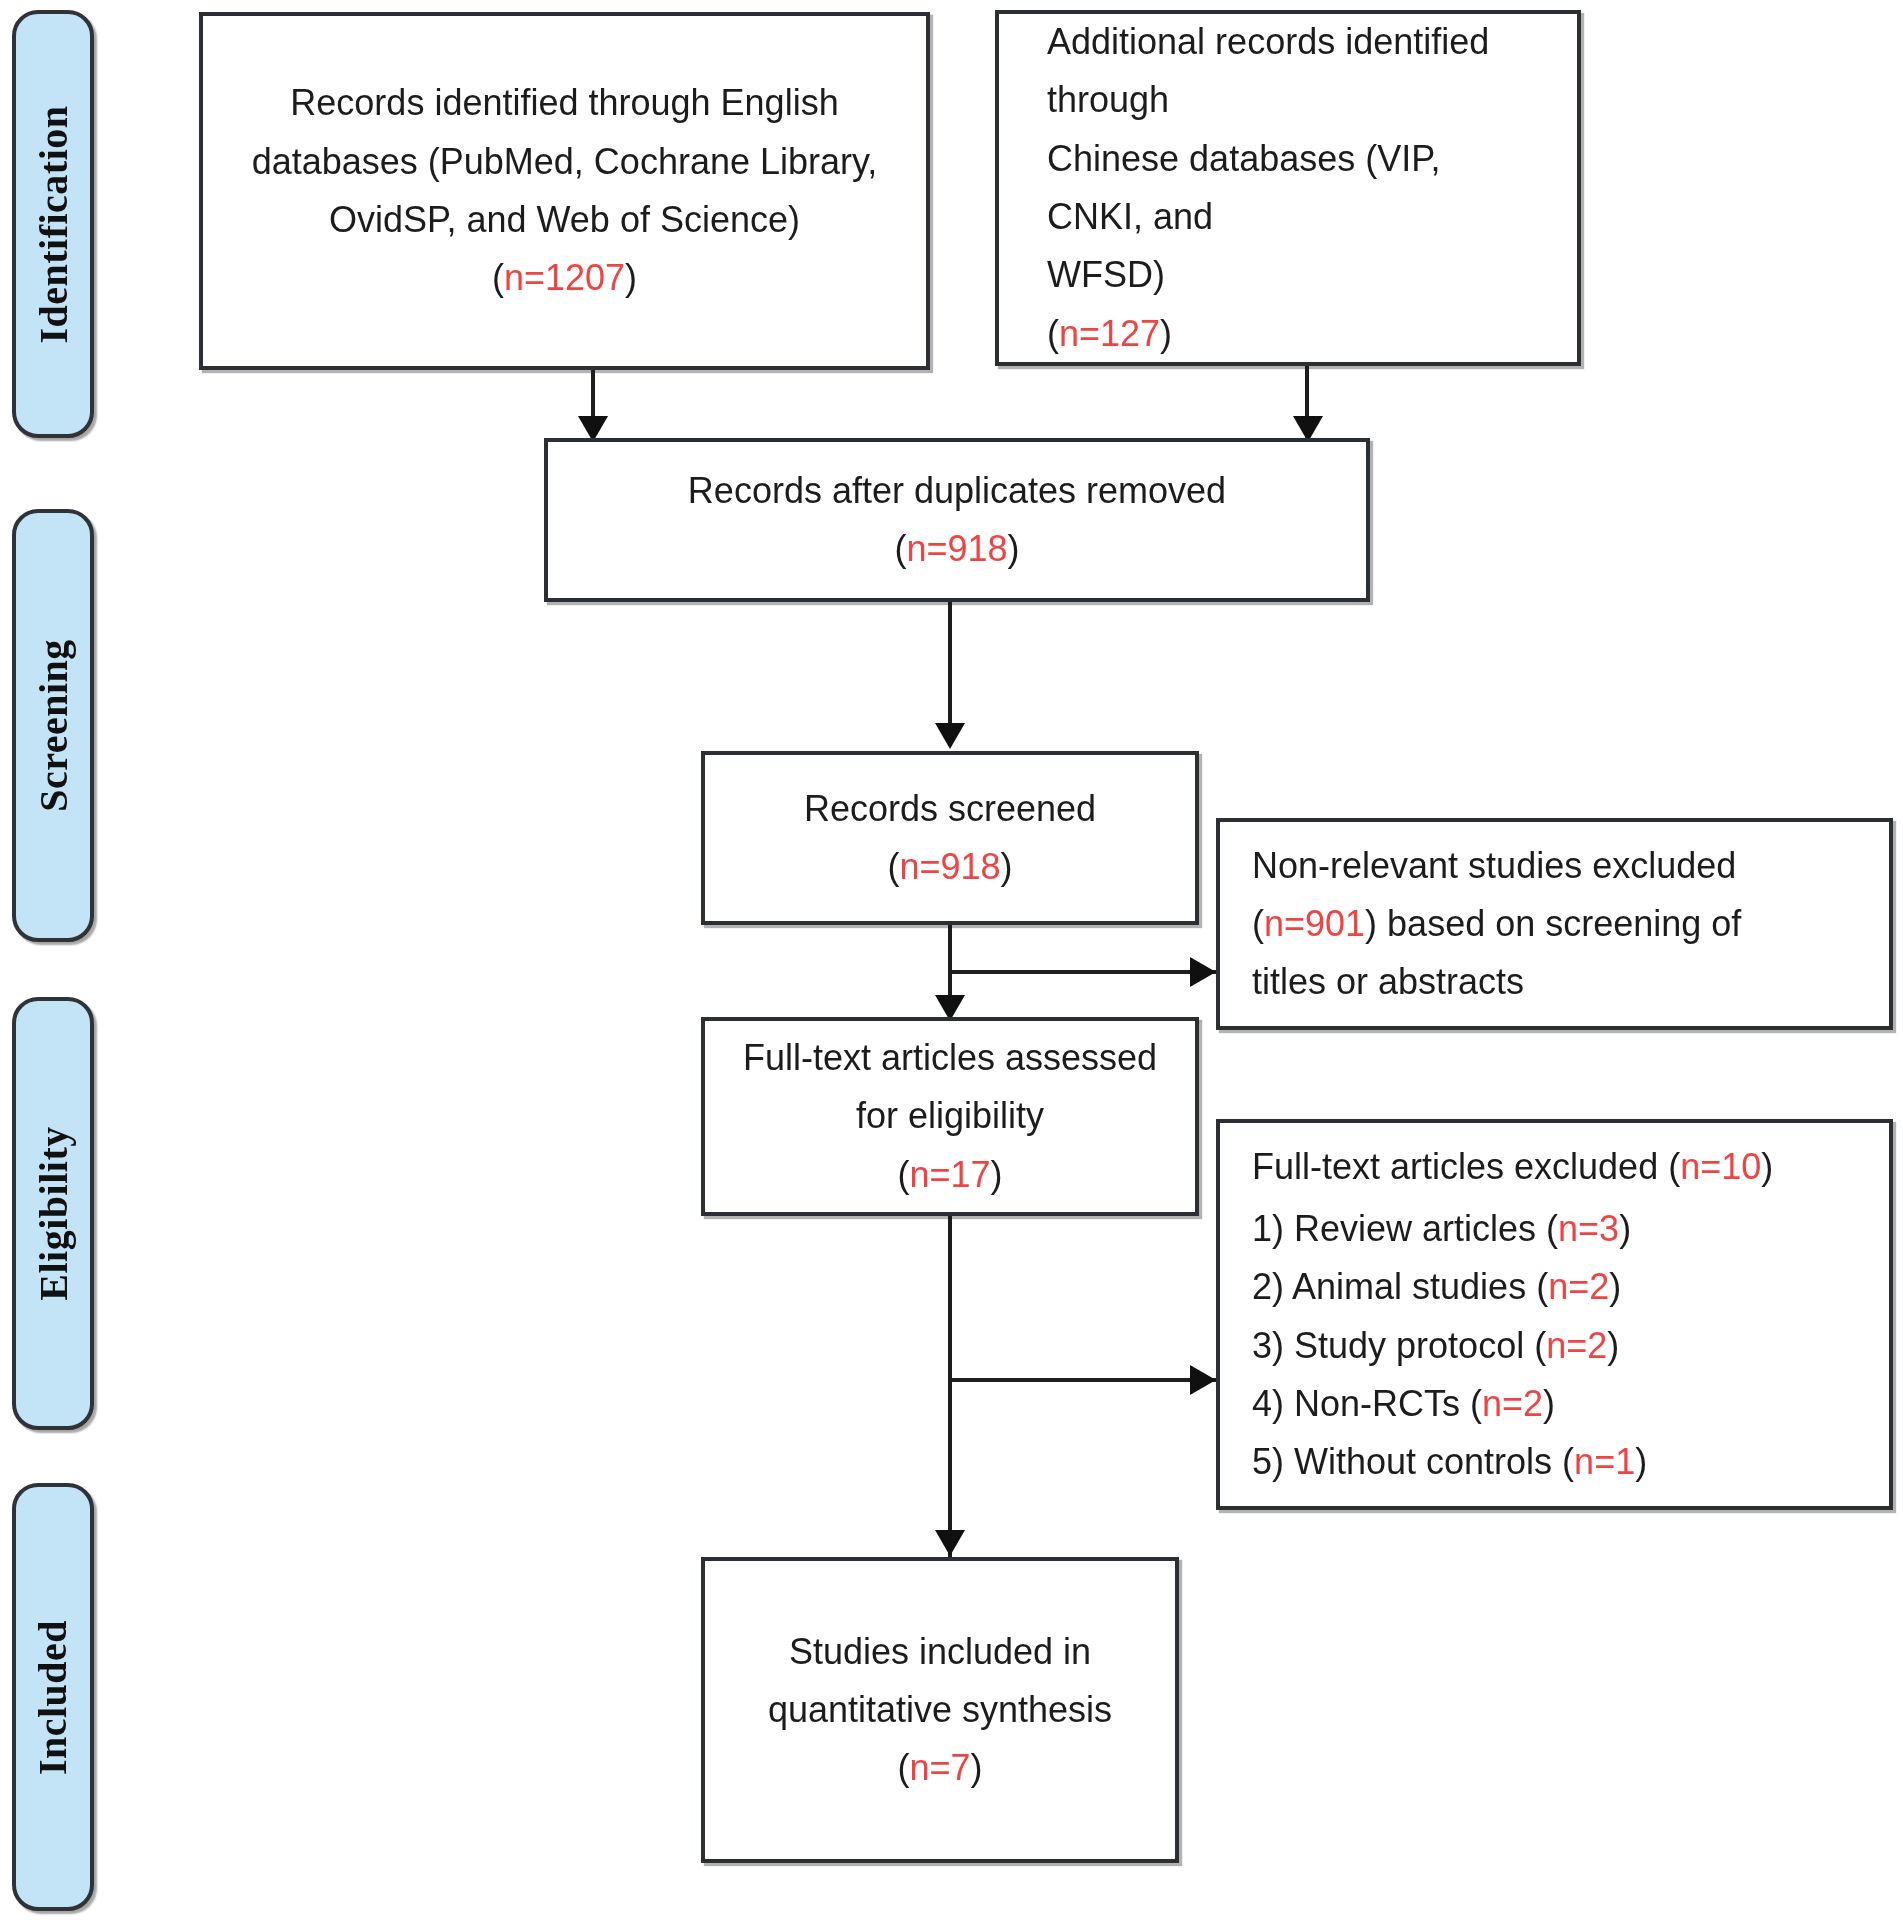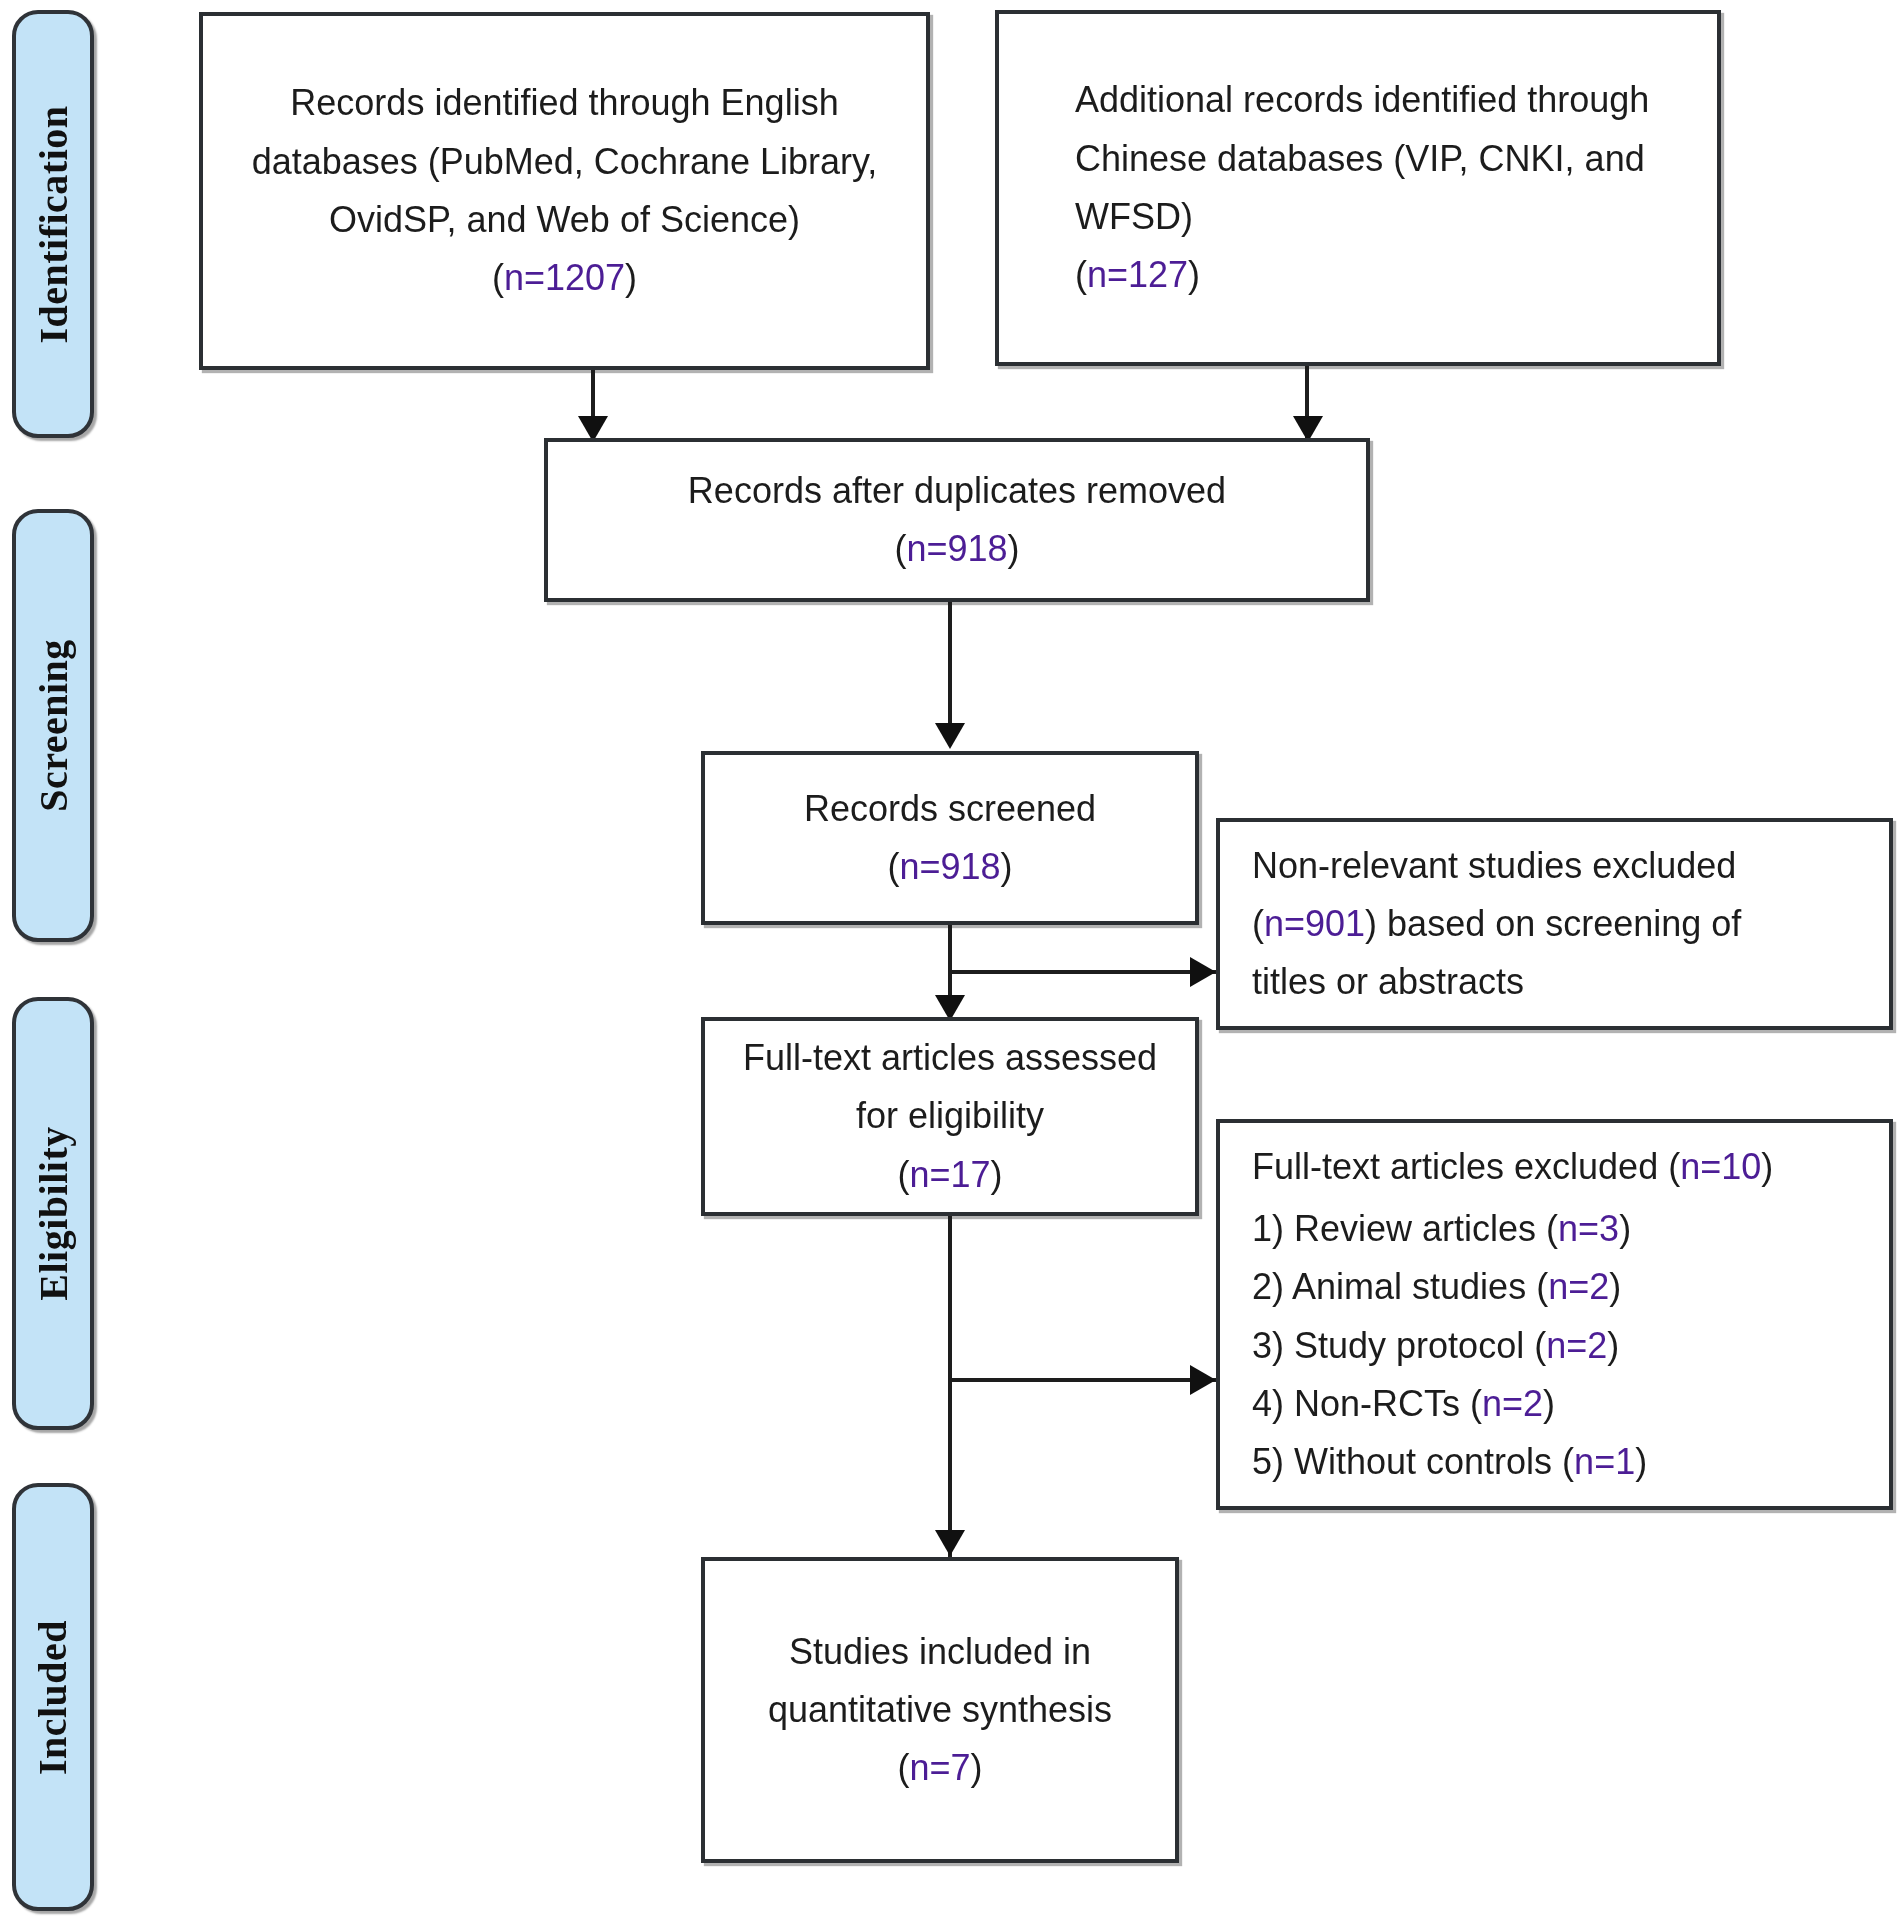--- a/index.html
+++ b/index.html
@@ -56,21 +56,21 @@
     width: 100%;
     font-size: 36px;
     line-height: 1.62;
     color: #1c1c1c;
     padding: 0 22px;
     box-sizing: border-box;
   }
   .box-text.align-center { text-align: center; }
   .box-text.align-left   { text-align: left; }
 
-  .nval { color: #4c1d95; }
+  .nval { color: #ef4444; }
 
   
   .excl-list { margin: 0; padding: 0; list-style: none; }
   .excl-list li { white-space: nowrap; }
   .excl-head { margin-bottom: 4px; }
 
   
   .vline, .hline {
     position: absolute;
     background: #1d1d1d;
@@ -116,21 +116,21 @@
 
   <div class="flow-box center-box" style="left:199px; top:12px; width:731px; height:358px;">
     <div class="box-text align-center">
       <div>Records identified through English</div>
       <div>databases (PubMed, Cochrane Library,</div>
       <div>OvidSP, and Web of Science)</div>
       <div><span>(</span><span class="nval">n=1207</span><span>)</span></div>
     </div>
   </div>
 
-  <div class="flow-box center-box" style="left:995px; top:10px; width:726px; height:356px;padding-left:28px;">
+  <div class="flow-box center-box" style="left:995px; top:10px; width:586px; height:356px;">
     <div class="box-text align-left" style="padding:0 48px;">
       <div>Additional records identified through</div>
       <div>Chinese databases (VIP, CNKI, and</div>
       <div>WFSD)</div>
       <div><span>(</span><span class="nval">n=127</span><span>)</span></div>
     </div>
   </div>
 
   <div class="vline" style="left:591px; top:370px; height:68px;"></div>
   <div class="arrow-down" style="left:578px; top:416px;"></div>

